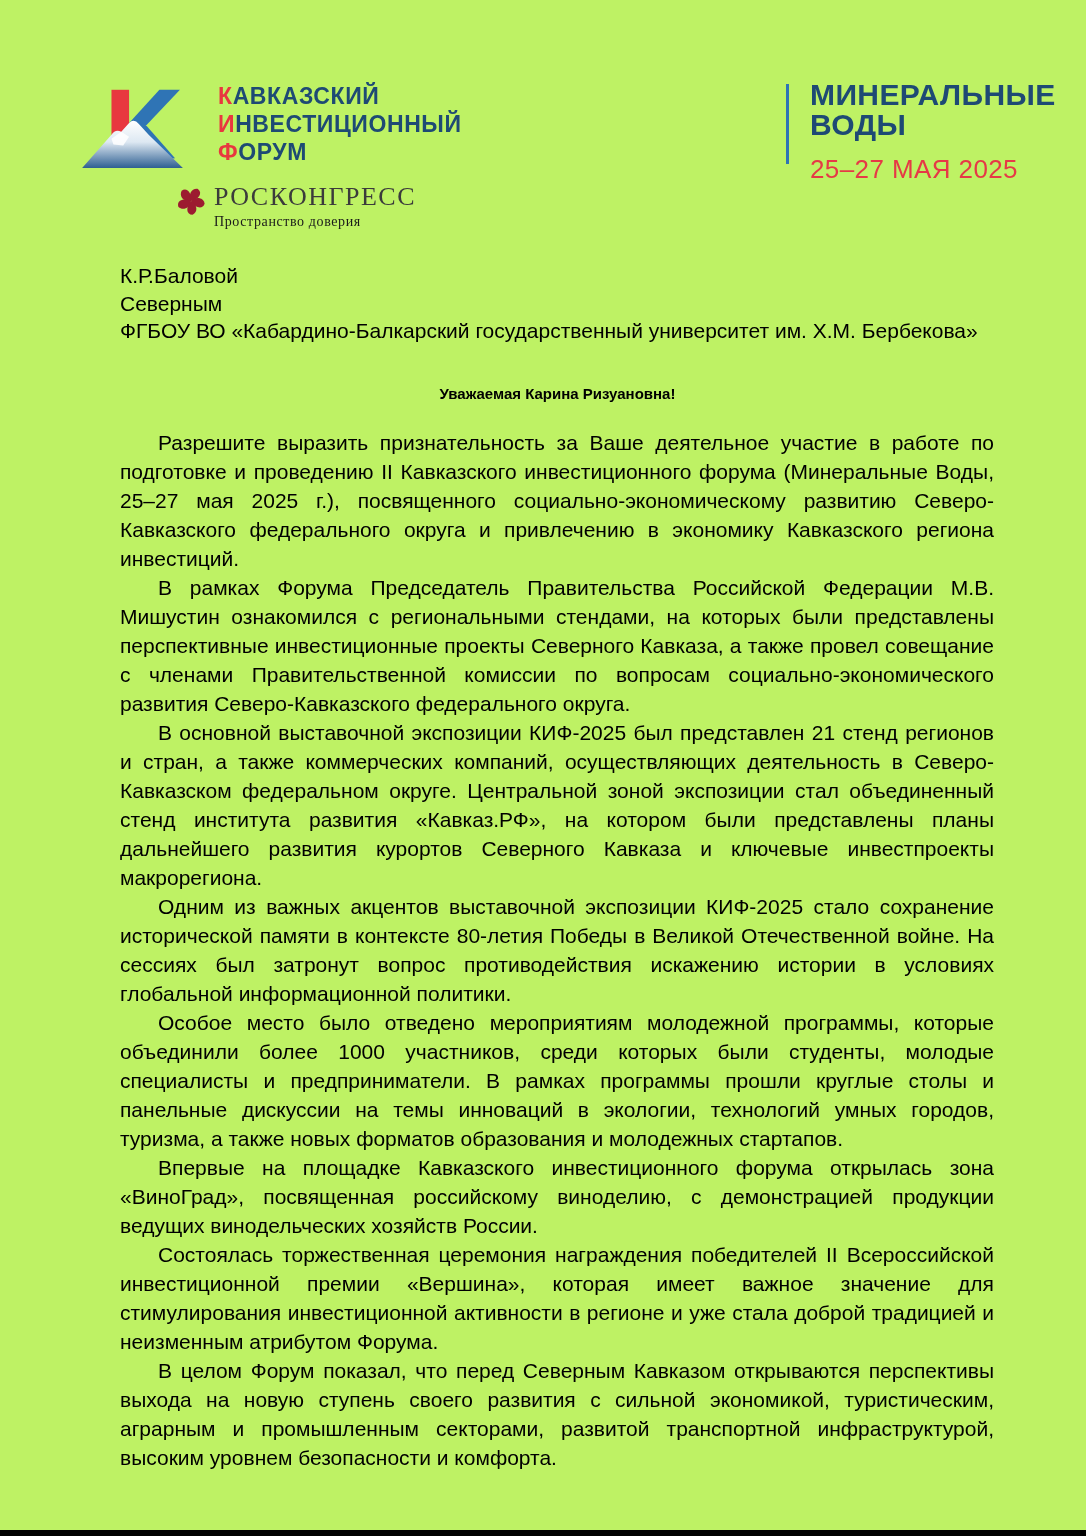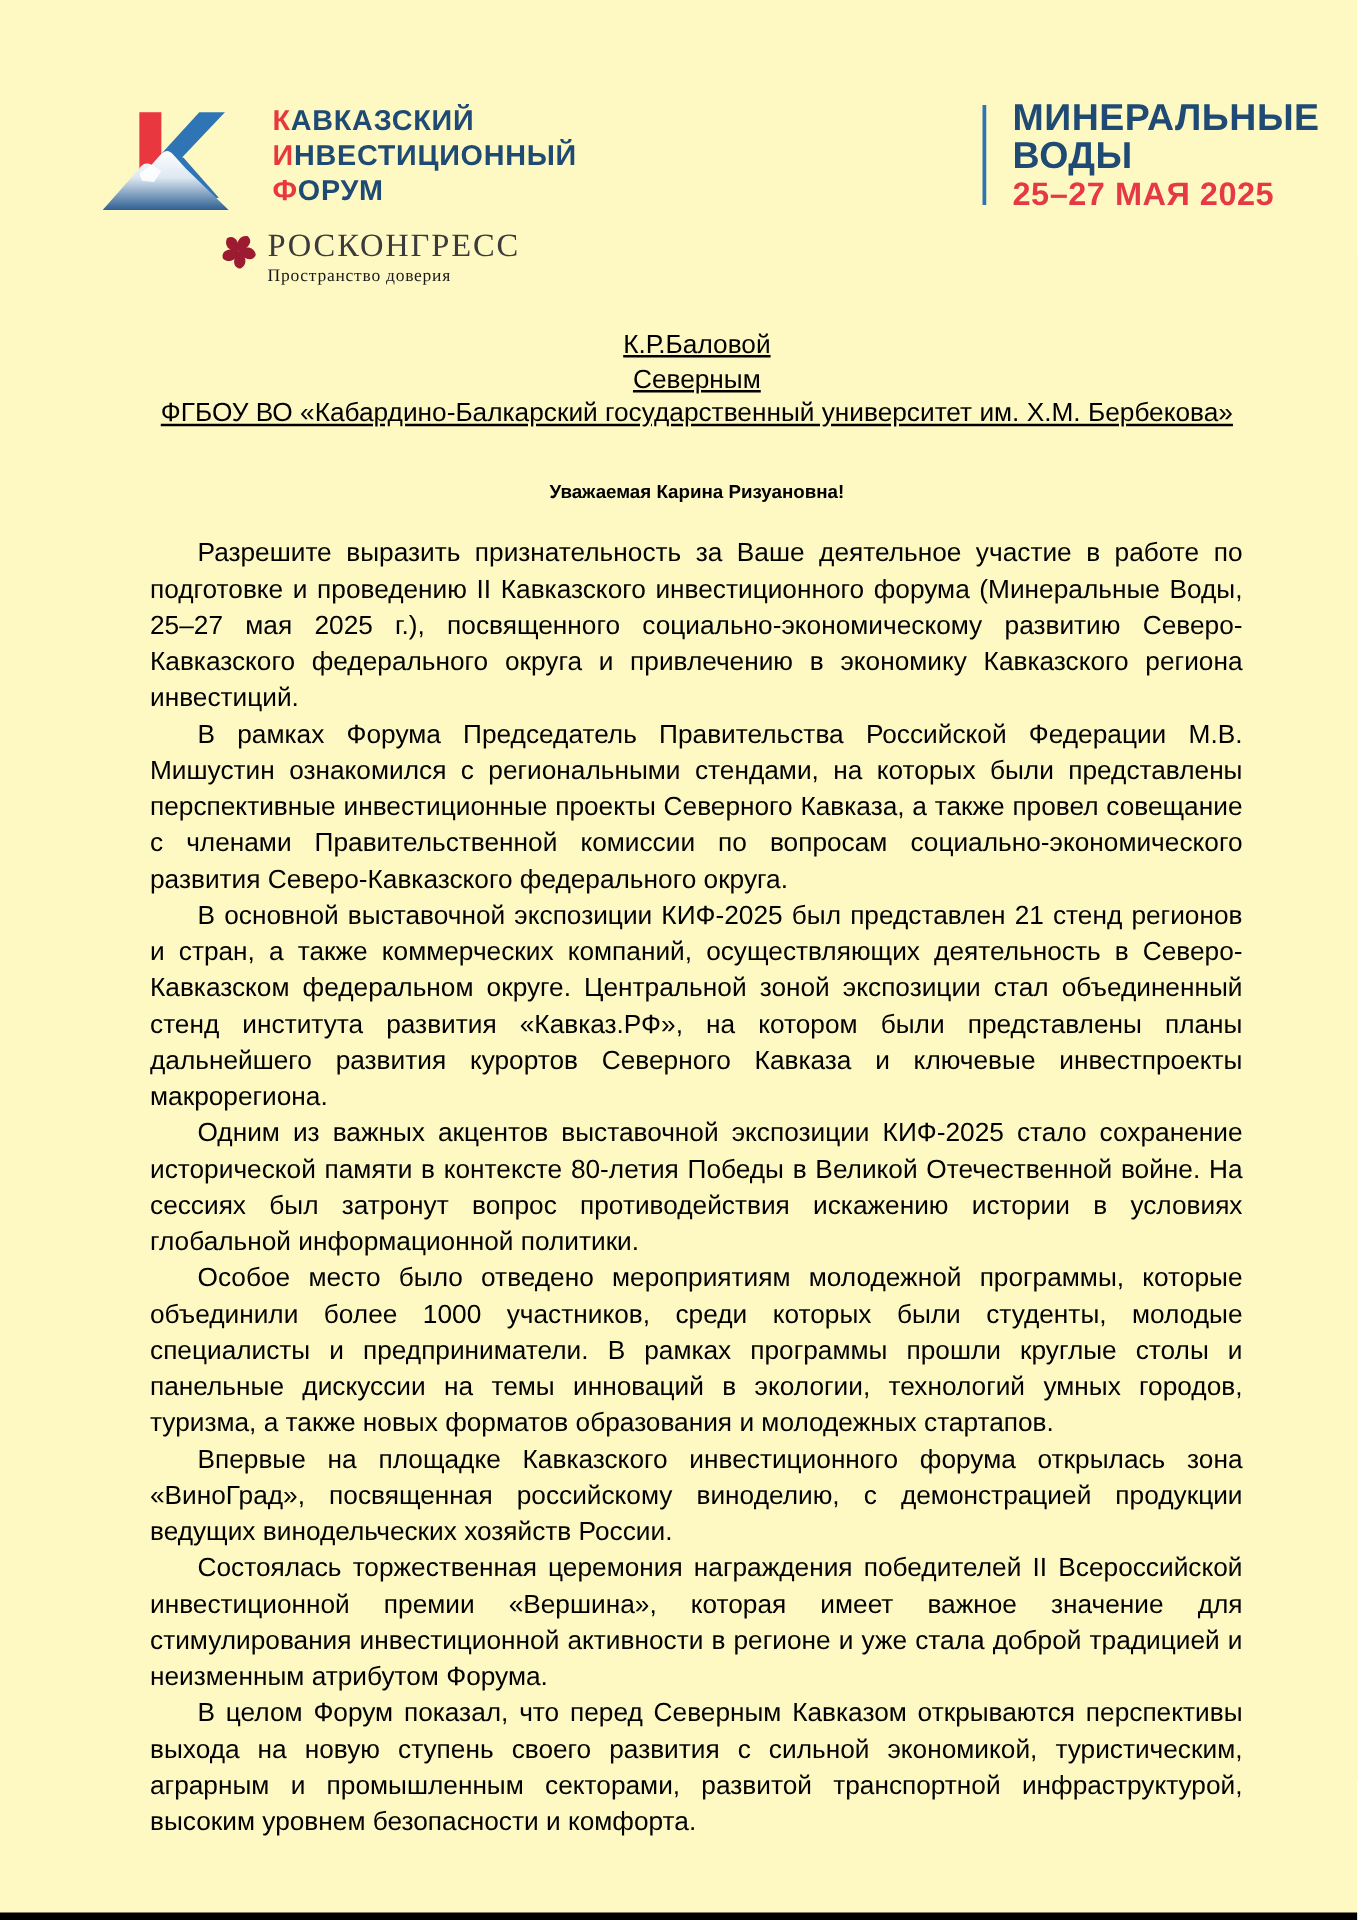--- a/index.html
+++ b/index.html
@@ -1,20 +1,20 @@
 <!DOCTYPE html>
 <html lang="ru"><head>
 <meta charset="utf-8">
 <style>
   html,body{margin:0;padding:0;background:#ffffff;}
   .page{
     position:relative;
     width:1086px;
     height:1536px;
-    background:#fef9c3;
+    background:#bef264;
     font-family:"Liberation Sans","DejaVu Sans",sans-serif;
     color:#000;
     overflow:hidden;
   }
 
   
   .kif-logo{position:absolute;left:80px;top:80px;display:flex;align-items:flex-start;}
   .kif-logo svg{display:block;}
   .kif-text{position:absolute;left:218px;top:82px;}
   .kif-text .line{
@@ -31,26 +31,26 @@
     font-size:26px;line-height:28px;color:#3b3b3b;letter-spacing:1.5px;white-space:nowrap;
   }
   .ros-tagline{
     font-family:"Liberation Serif","DejaVu Serif",serif;
     font-size:14px;line-height:18px;color:#1a1a1a;letter-spacing:0.6px;margin-top:2px;
   }
 
   .event-divider{position:absolute;left:786px;top:84px;width:3px;height:80px;background:#2e74b5;}
   .event-block{position:absolute;left:810px;top:80px;}
   .event-city{font-size:30px;font-weight:700;line-height:30px;letter-spacing:0.4px;color:#1e4a74;white-space:nowrap;}
-  .event-dates{font-size:26px;font-weight:700;line-height:30px;letter-spacing:0.4px;color:#e63946;margin-top:0;white-space:nowrap;}
+  .event-dates{font-size:26px;font-weight:400;line-height:30px;letter-spacing:0.4px;color:#e63946;margin-top:14px;white-space:nowrap;}
 
   
   .recipient{
     position:absolute;left:120px;top:262px;width:875px;
-    text-align:center;font-size:21px;line-height:27.5px;text-decoration:underline;
+    text-align:left;font-size:21px;line-height:27.5px;
   }
 
   
   .salutation{
     position:absolute;left:120px;top:385px;width:875px;
     text-align:center;font-weight:700;font-size:15px;
   }
 
   
   .letter-body{

